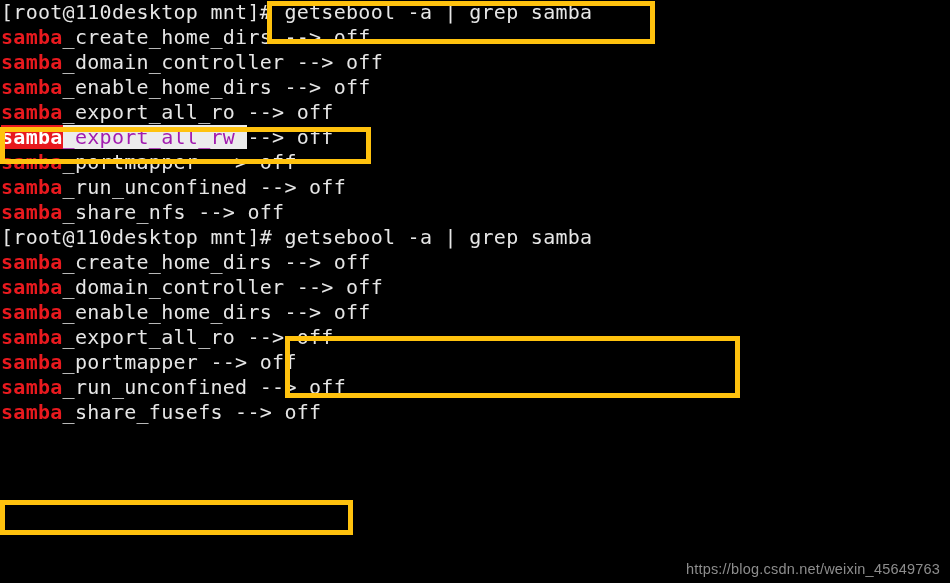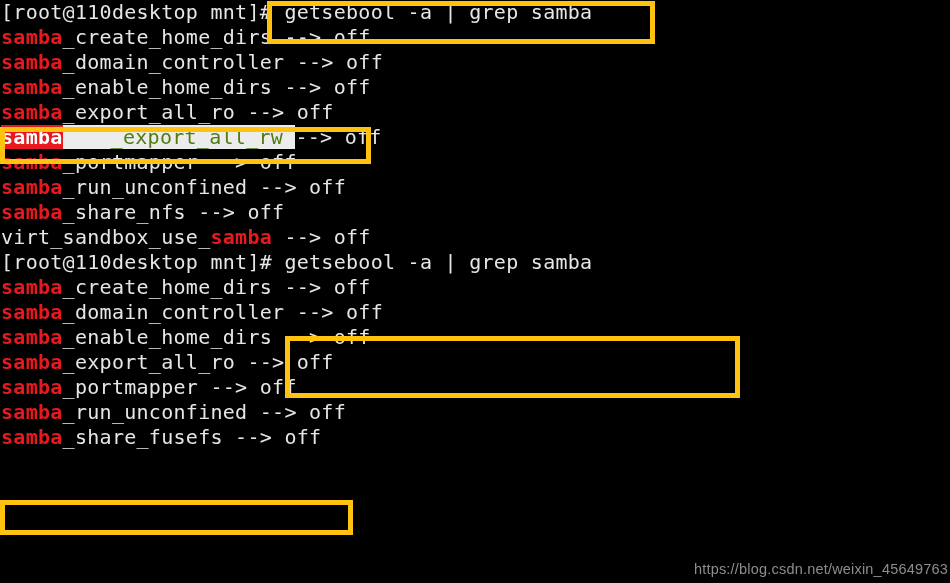--- a/index.html
+++ b/index.html
@@ -36,33 +36,32 @@
     color: #e8191e;
     font-weight: bold;
   }
   .sel-red {
     background: #e8191e;
     color: #ffffff;
     font-weight: bold;
   }
   .sel-light {
     background: #ececec;
-    color: #4d7c0f;
-    padding-left: 48px;
+    color: #a21caf;
   }
   .hl-box {
     position: absolute;
     border: 5px solid #ffc20e;
     box-sizing: border-box;
     pointer-events: none;
     background: transparent;
   }
   .watermark {
     position: absolute;
-    right: 2px;
+    right: 10px;
     bottom: 6px;
     color: #8d8d8d;
     font-family: "Liberation Sans", sans-serif;
     font-size: 14.5px;
     letter-spacing: 0.2px;
     white-space: nowrap;
   }
 </style>
 </head>
 <body>
@@ -71,21 +70,20 @@
   <div class="term" id="terminal-output">
       <div class="line"><span>[root@110desktop mnt]</span><span># getsebool -a | grep samba</span></div>
       <div class="line"><span class="red">samba</span><span>_create_home_dirs --&gt; off</span></div>
       <div class="line"><span class="red">samba</span><span>_domain_controller --&gt; off</span></div>
       <div class="line"><span class="red">samba</span><span>_enable_home_dirs --&gt; off</span></div>
       <div class="line"><span class="red">samba</span><span>_export_all_ro --&gt; off</span></div>
       <div class="line"><span class="sel-red">samba</span><span class="sel-light">_export_all_rw </span><span>--&gt; off</span></div>
       <div class="line"><span class="red">samba</span><span>_portmapper --&gt; off</span></div>
       <div class="line"><span class="red">samba</span><span>_run_unconfined --&gt; off</span></div>
       <div class="line"><span class="red">samba</span><span>_share_nfs --&gt; off</span></div>
-      <div class="line"><span>virt_sandbox_use_</span><span class="red">samba</span><span> --&gt; off</span></div>
       <div class="line"><span>[root@110desktop mnt]</span><span># getsebool -a | grep samba</span></div>
       <div class="line"><span class="red">samba</span><span>_create_home_dirs --&gt; off</span></div>
       <div class="line"><span class="red">samba</span><span>_domain_controller --&gt; off</span></div>
       <div class="line"><span class="red">samba</span><span>_enable_home_dirs --&gt; off</span></div>
       <div class="line"><span class="red">samba</span><span>_export_all_ro --&gt; off</span></div>
       <div class="line"><span class="red">samba</span><span>_portmapper --&gt; off</span></div>
       <div class="line"><span class="red">samba</span><span>_run_unconfined --&gt; off</span></div>
       <div class="line"><span class="red">samba</span><span>_share_fusefs --&gt; off</span></div>
     </div>
   <div id="annotation-layer">

